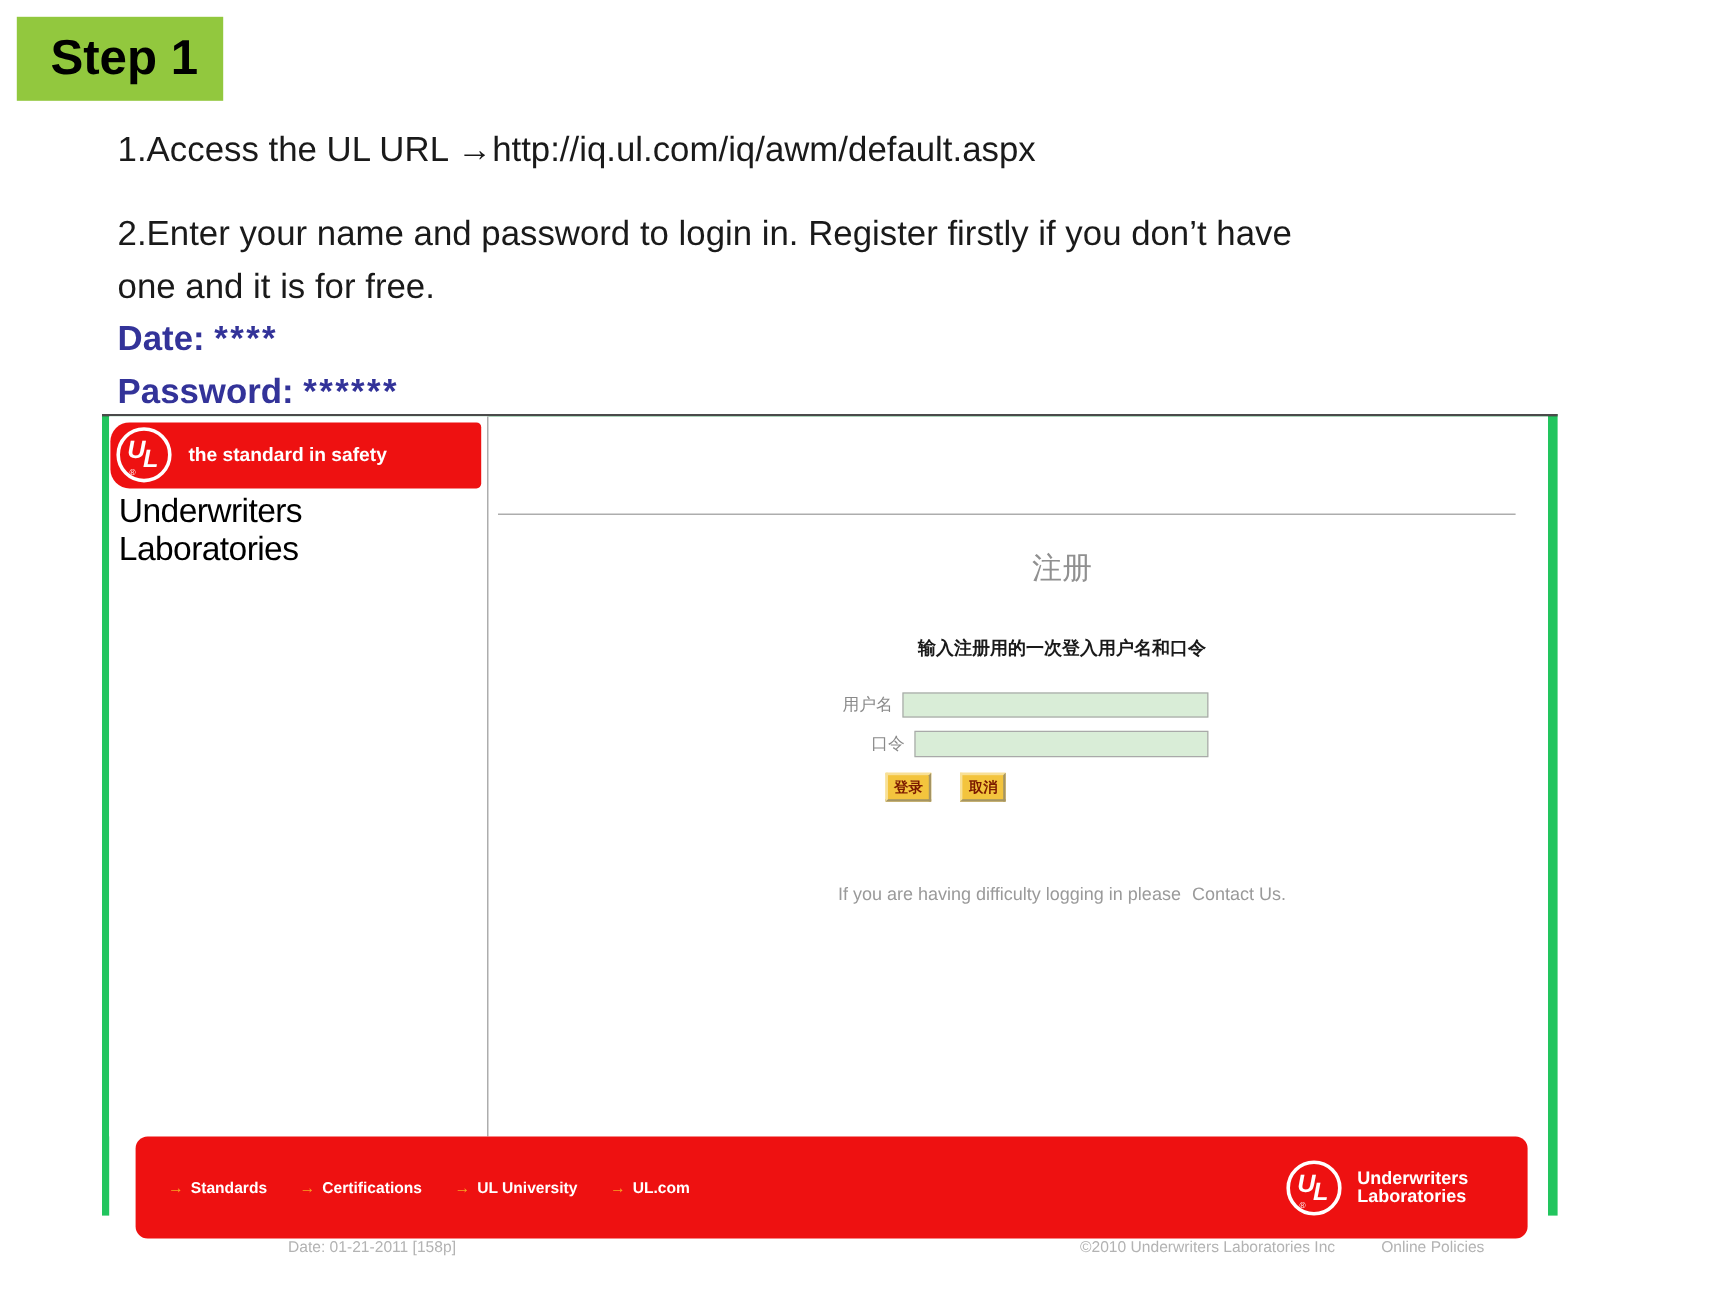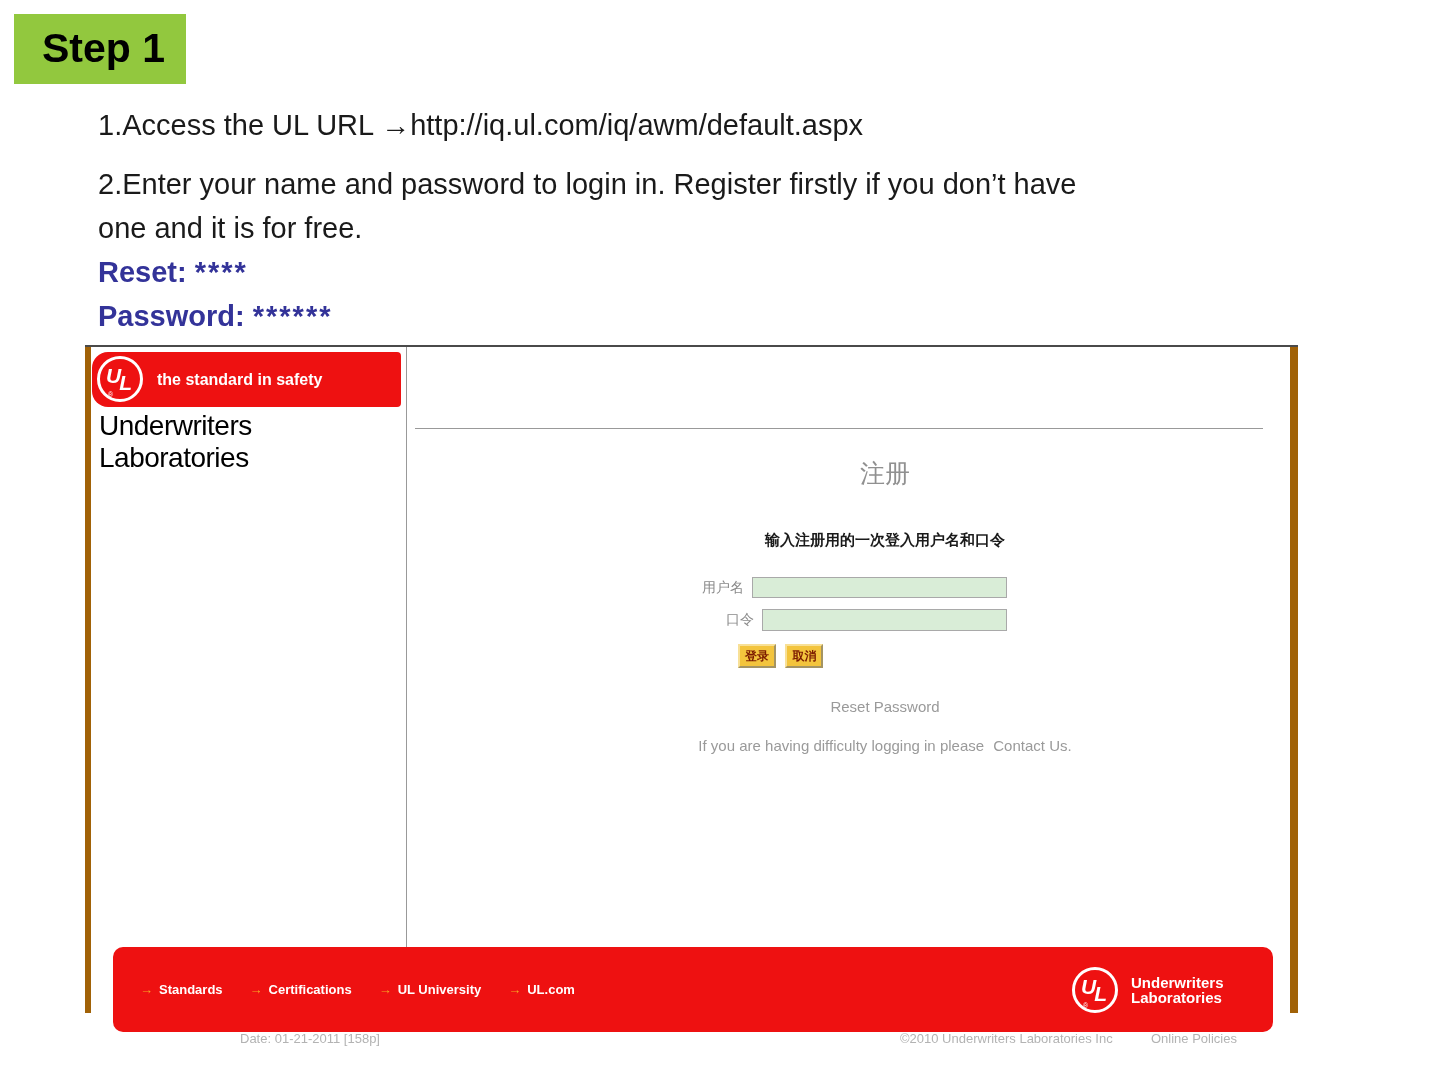--- a/index.html
+++ b/index.html
@@ -6,27 +6,27 @@
   html,body { width:1440px; height:1080px; background:#ffffff;
     font-family:"Liberation Sans", sans-serif; overflow:hidden; }
 
   
   .step-badge { position:absolute; left:14px; top:14px; width:172px; height:70px;
     background:#92C83E; color:#000; font-size:41px; font-weight:bold;
     line-height:68px; padding-left:28px; }
 
   .instructions { position:absolute; left:98px; top:103px; width:1260px;
     color:#1a1a1a; font-size:29px; line-height:44px; }
-  .instructions .gap { margin-bottom:15px; }
+  .instructions .gap { margin-bottom:26px; }
   .cred-line { color:#333399; font-weight:bold; }
   .cred-line .stars { letter-spacing:2px; }
 
   
   .shot { position:absolute; left:85px; top:345px; width:1213px; height:668px;
-    background:#a16207; border-top:2px solid #4a4a4a; }
+    background:#22c55e; border-top:2px solid #4a4a4a; }
   .page { position:absolute; left:6px; top:0; width:1199px; height:701px; background:#ffffff; }
 
   
   .sidebar { position:absolute; left:0; top:0; width:316px; height:600px;
     border-right:1px solid #999; background:#fff; }
   .brand-banner { position:absolute; left:1px; top:5px; width:309px; height:55px;
     background:#EE1111; border-radius:16px 4px 4px 16px; }
   .ul-circle { position:absolute; width:46px; height:46px; border:3px solid #fff;
     border-radius:50%; text-align:center; }
   .ul-circle .u { display:inline-block; color:#fff; font-weight:bold; font-style:italic;
@@ -49,21 +49,21 @@
     color:#1a1a1a; font-size:15px; font-weight:bold; }
   .login-form { position:absolute; left:239px; top:230px; width:360px; }
   .form-row { display:flex; align-items:center; margin-bottom:11px;justify-content:flex-end; }
   .form-label { width:80px; text-align:right; padding-right:8px; color:#8a8a8a; font-size:14px; }
   .inp { background:#D9EDD7; border:1px solid #a9a9a9; height:22px; font-size:13px;
     padding:0 3px; color:#222; }
   .inp.user { width:255px; height:21px; }
   .inp.pass { width:245px; }
   .btn-row { position:absolute; left:330px; top:297px; }
   .btn { background:#F3C43D; border:2px outset #f8e096; color:#7b1a00;
-    font-weight:bold; font-size:12px; height:24px; padding:0 5px; margin-right:5px;
+    font-weight:bold; font-size:12px; height:24px; padding:0 5px; margin-right:20px;
     font-family:"Liberation Sans", sans-serif; cursor:pointer; }
   .reset-link { position:absolute; top:351px; width:100%; text-align:center;
     color:#9a9a9a; font-size:15px; }
   .help-line { position:absolute; top:390px; width:100%; text-align:center;
     color:#9a9a9a; font-size:15px; }
   .help-line .contact { margin-left:5px; }
 
   
   .site-footer { position:absolute; left:22px; top:600px; width:1160px; height:85px;
     background:#EE1111; border-radius:10px; }
@@ -86,21 +86,21 @@
 </head>
 <body>
 
 <div class="step-badge">Step 1</div>
 
 <div class="instructions">
   <div class="gap">1.Access the UL URL →http://iq.ul.com/iq/awm/default.aspx</div>
   <div>2.Enter your name and password to login in. Register firstly if you don’t have</div>
   <div>one and it is for free.</div>
   <div class="cred-line">
-    <span>Reset:</span>
+    <span>Date:</span>
     <span class="stars">****</span>
   </div>
   <div class="cred-line">
     <span>Password:</span>
     <span class="stars">******</span>
   </div>
 </div>
 
 <div class="shot">
   <div class="page">
@@ -130,21 +130,20 @@
           <div class="form-label">口令</div>
           <input class="inp pass" type="password" value="" style="">
         </div>
       </div>
 
       <div class="btn-row">
         <button class="btn">登录</button>
         <button class="btn">取消</button>
       </div>
 
-      <div class="reset-link">Reset Password</div>
 
       <div class="help-line">
         <span>If you are having difficulty logging in please</span>
         <span class="contact">Contact Us.</span>
       </div>
     </div>
 
     <div class="site-footer">
       <div class="footer-links">
         <span class="footer-link">

